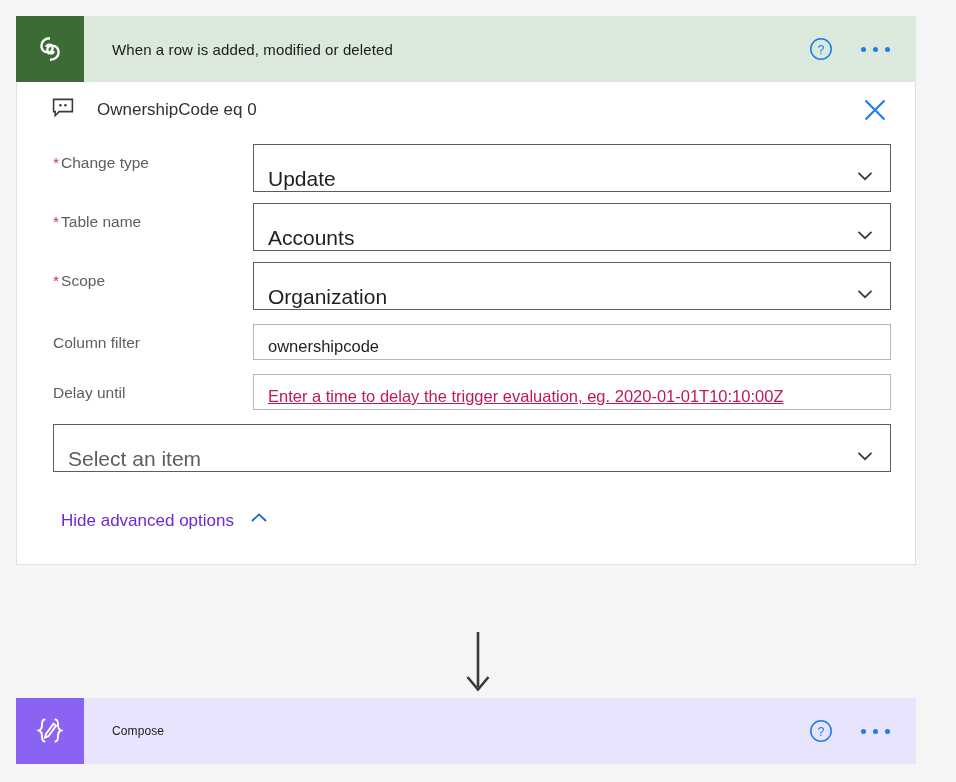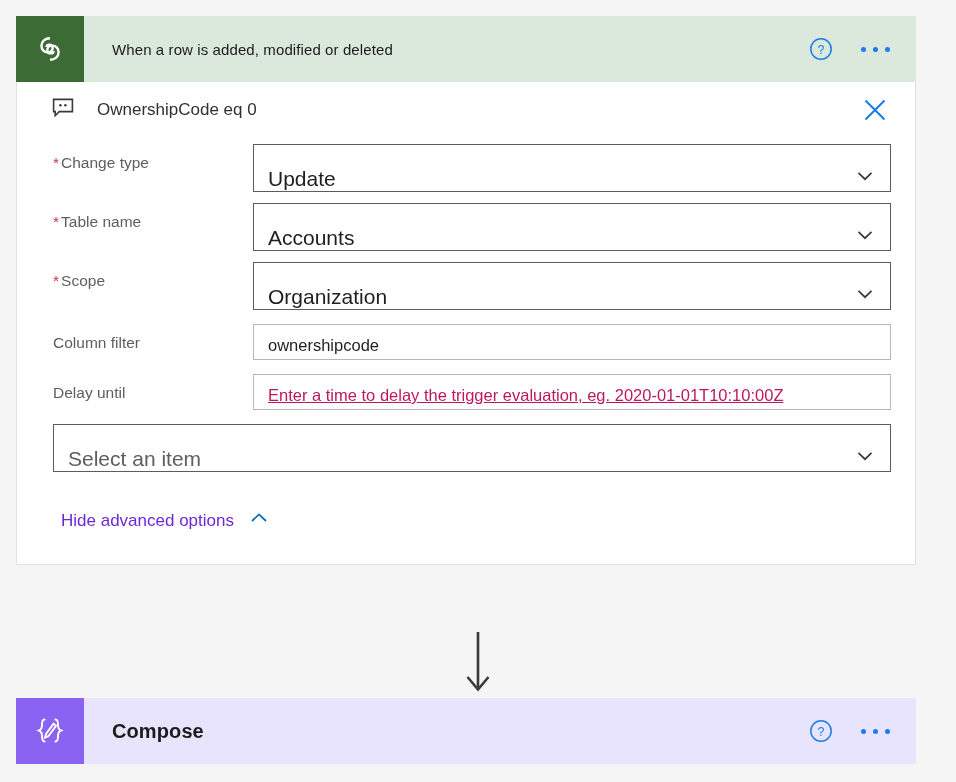--- a/index.html
+++ b/index.html
@@ -183,22 +183,22 @@
     margin-left: auto;
     flex: 0 0 auto;
   }
 
   
   .ti {
     height: 36px;
     border: 1px solid #b7b7b7;
     background: #fff;
     display: flex;
-    align-items: flex-end;
-    padding: 4px 14px;
+    align-items: flex-start;
+    padding: 12px 14px;
     box-sizing: border-box;
   }
   .ti .ti-value {
     font-size: 16.5px;
     color: #201f1e;
     white-space: nowrap;
     overflow: hidden;
   }
   .ti .ti-value.placeholder {
     color: #be185d;
@@ -233,22 +233,21 @@
   }
 
   
   .compose-card {
     position: absolute;
     left: 16px;
     top: 698px;
     width: 900px;
   }
   .compose-card .card-title {
-    font-size: 20px;
-    font-weight: bold;
+    font-size: 12px;
   }
 </style>
 </head>
 <body>
 
 <div class="canvas">
 
   <div class="trigger-card">
 
     <div class="card-header">

